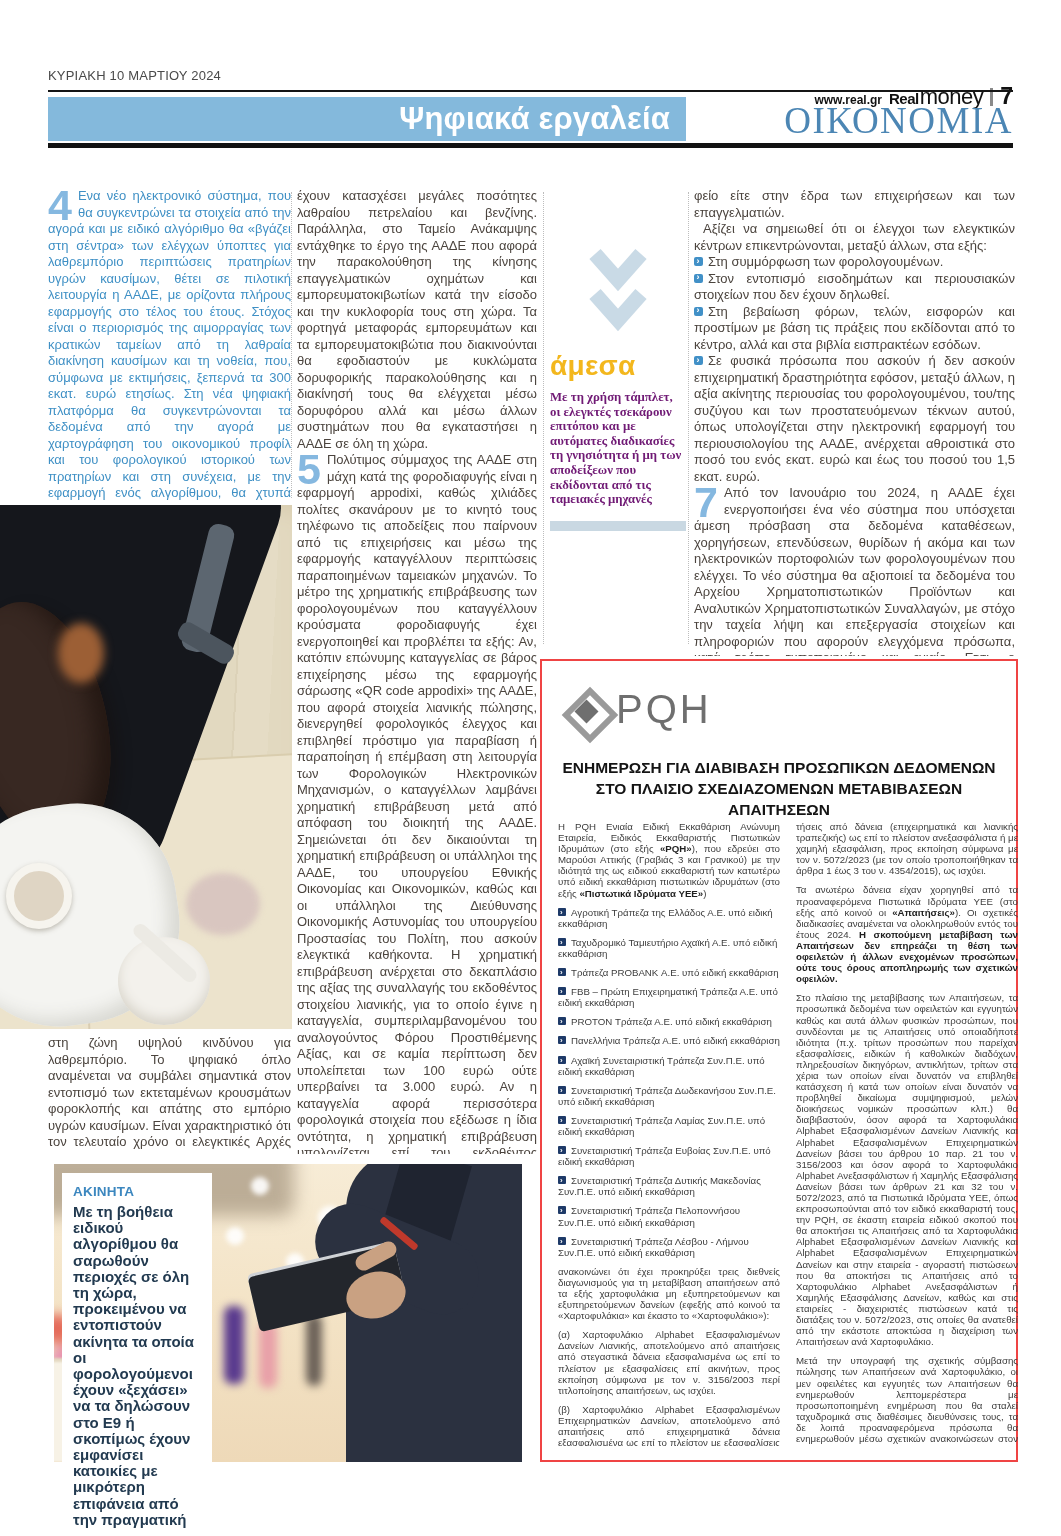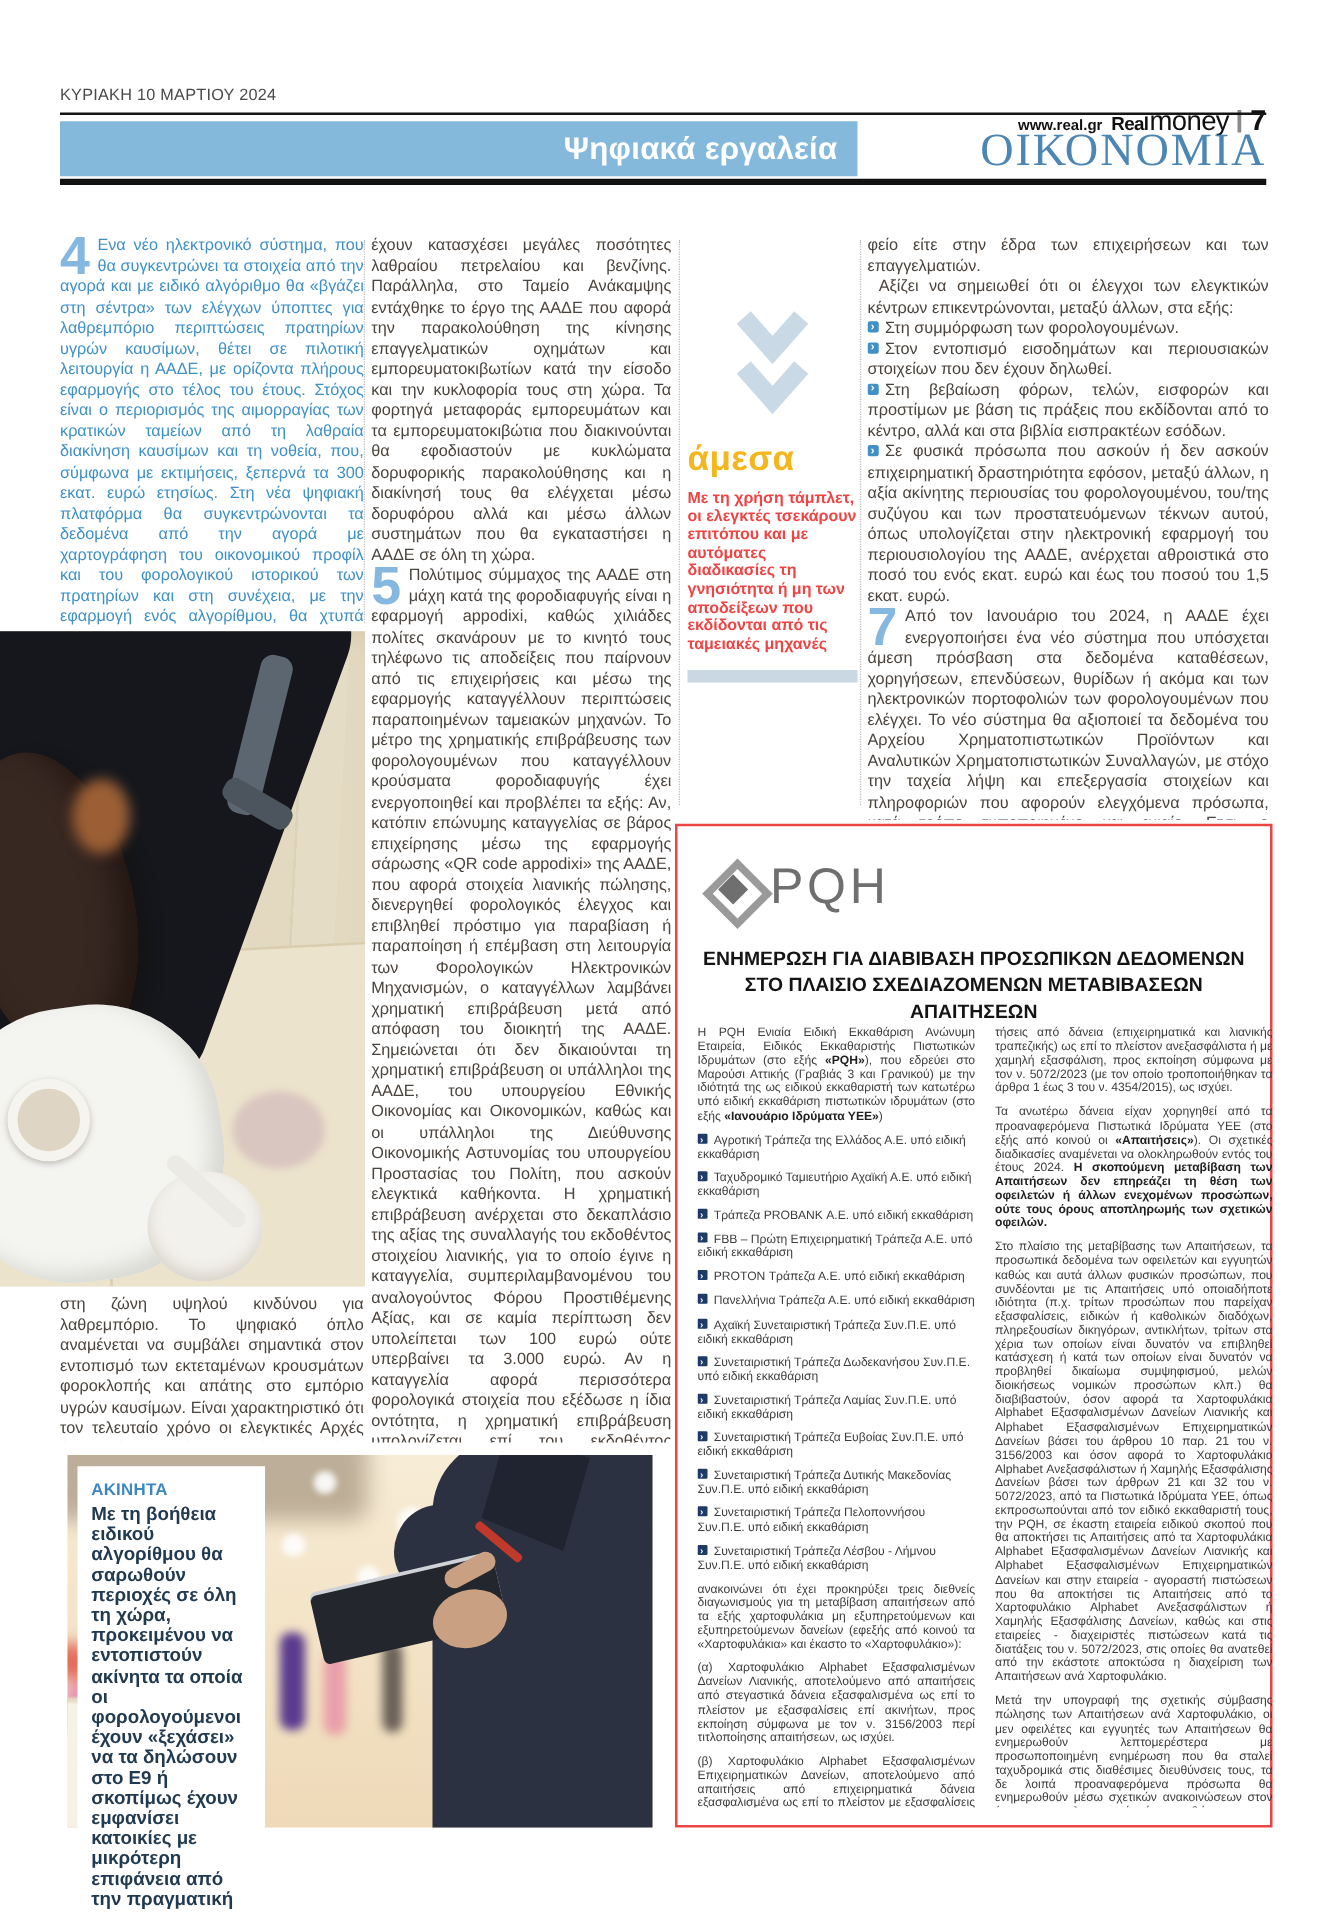--- a/index.html
+++ b/index.html
@@ -9,21 +9,21 @@
   .date{position:absolute;left:48px;top:68px;font-size:13px;color:#4a4a4a;letter-spacing:.2px;}
   .masthead{position:absolute;right:48px;top:60px;display:flex;align-items:baseline;gap:7px;margin-top:23px;}
   .site{font-size:12px;font-weight:700;color:#111;}
   .brand-bold{font-size:15px;font-weight:800;color:#111;letter-spacing:-.5px;}
   .brand-light{font-size:22px;font-weight:400;color:#111;letter-spacing:-.5px;margin-left:-6px;}
   .mast-div{width:3px;height:18px;background:#8a8a8a;align-self:center;}
   .pageno{font-size:23px;font-weight:800;color:#111;}
   .rule-thin{position:absolute;left:48px;top:90px;width:965px;height:2px;background:#151515;}
   .banner{position:absolute;left:48px;top:97px;width:638px;height:44px;background:#84b9dc;
           display:flex;align-items:center;justify-content:flex-end;padding-right:16px;box-sizing:border-box;}
-  .banner-label{color:#fff;font-weight:700;font-size:25px;letter-spacing:.2px;}
+  .banner-label{color:#fff;font-weight:700;font-size:31px;letter-spacing:.2px;}
   .section-title{position:absolute;right:48px;top:99px;width:320px;text-align:right;
           font-family:"Liberation Serif",serif;font-size:37px;color:#4c86b4;letter-spacing:1.5px;}
   .rule-thick{position:absolute;left:48px;top:143px;width:965px;height:5px;background:#121212;}
   
   .txt{font-size:13px;line-height:16.5px;color:#4b443e;text-align:justify;}
   .txt p{margin:0;}
   .lead{color:#3f90c5;}
   .dropcap{float:left;font-size:43px;line-height:31px;height:31px;color:#85b8e0;font-weight:700;margin:2px 6px 0 0;}
   .col1{position:absolute;left:48px;top:188px;width:243px;height:312px;overflow:hidden;}
   .col1b{position:absolute;left:48px;top:1035px;width:243px;height:118px;overflow:hidden;}
@@ -34,21 +34,21 @@
   
   .sq{display:inline-block;width:9px;height:9px;border-radius:2px;background:#4190c7;position:relative;margin-right:5px;}
   .sq::after{content:"\203A";position:absolute;left:2.5px;top:-0.5px;color:#fff;font-size:9px;line-height:9px;font-weight:700;}
   .sq.navy{width:8px;height:8px;background:#1e3a68;border-radius:1px;}
   .sq.navy::after{font-size:8px;left:2px;top:0;}
   .bullet-item{margin:0;}
   
   .callout{position:absolute;left:550px;top:246px;width:136px;}
   .chevrons{text-align:center;margin-bottom:14px;}
   .callout-title{font-size:28px;font-weight:800;color:#f3b71d;letter-spacing:.3px;margin:10px 0 8px 0;}
-  .callout-text{font-family:Liberation Sans, sans-serif;font-weight:700;font-size:12.8px;line-height:14.6px;color:#ef4444;text-align:left;}
+  .callout-text{font-family:Liberation Serif, serif;font-weight:700;font-size:12.8px;line-height:14.6px;color:#701a75;text-align:left;}
   .callout-bar{height:10px;background:#c9d8e2;margin-top:14px;}
   
   .photo1{position:absolute;left:0;top:505px;width:292px;height:524px;overflow:hidden;
           background:repeating-linear-gradient(93deg,#d3c6a6 0 34px,#cabc9a 34px 36px,#d8cbae 36px 70px);}
   .p1-floorlight{position:absolute;right:-20px;top:0;width:180px;height:300px;background:rgba(255,252,240,.35);filter:blur(14px);}
   .p1-desk{position:absolute;left:-10px;top:258px;width:320px;height:280px;background:#ece3cc;transform:rotate(-3deg);box-shadow:0 -2px 0 #d9cdae;}
   .p1-desk-seam{position:absolute;left:84px;top:270px;width:2px;height:260px;background:#d9cdb2;transform:rotate(-2deg);}
   .p1-chair{position:absolute;left:-70px;top:-90px;width:300px;height:430px;background:#15171c;border-radius:48px;transform:rotate(20deg);}
   .p1-chair-arm{position:absolute;left:195px;top:18px;width:26px;height:130px;background:#5c6670;border-radius:10px;transform:rotate(14deg);}
   .p1-chair-arm2{position:absolute;left:176px;top:128px;width:60px;height:20px;background:#4c555e;border-radius:8px;transform:rotate(30deg);}
@@ -209,21 +209,21 @@
         <span class="d2"></span>
       </span>
       <span class="ad-logo-text">PQH</span>
     </div>
     <div class="ad-heading">
       <div>ΕΝΗΜΕΡΩΣΗ ΓΙΑ ΔΙΑΒΙΒΑΣΗ ΠΡΟΣΩΠΙΚΩΝ ΔΕΔΟΜΕΝΩΝ</div>
       <div>ΣΤΟ ΠΛΑΙΣΙΟ ΣΧΕΔΙΑΖΟΜΕΝΩΝ ΜΕΤΑΒΙΒΑΣΕΩΝ ΑΠΑΙΤΗΣΕΩΝ</div>
     </div>
 
     <div class="ad-col ad-col-l">
-      <p><span>Η PQH Ενιαία Ειδική Εκκαθάριση Ανώνυμη Εταιρεία, Ειδικός Εκκαθαριστής Πιστωτικών Ιδρυμάτων (στο εξής </span><span class="b">«PQH»</span><span>), που εδρεύει στο Μαρούσι Αττικής (Γραβιάς 3 και Γρανικού) με την ιδιότητά της ως ειδικού εκκαθαριστή των κατωτέρω υπό ειδική εκκαθάριση πιστωτικών ιδρυμάτων (στο εξής </span><span class="b">«Ιανουάριο Ιδρύματα ΥΕΕ»</span><span>)</span></p>
+      <p><span>Η PQH Ενιαία Ειδική Εκκαθάριση Ανώνυμη Εταιρεία, Ειδικός Εκκαθαριστής Πιστωτικών Ιδρυμάτων (στο εξής </span><span class="b">«PQH»</span><span>), που εδρεύει στο Μαρούσι Αττικής (Γραβιάς 3 και Γρανικού) με την ιδιότητά της ως ειδικού εκκαθαριστή των κατωτέρω υπό ειδική εκκαθάριση πιστωτικών ιδρυμάτων (στο εξής </span><span class="b">«Πιστωτικά Ιδρύματα ΥΕΕ»</span><span>)</span></p>
       <div style="margin-bottom:8px;">
           <p class="bank-item"><span class="sq navy"></span><span>Αγροτική Τράπεζα της Ελλάδος Α.Ε. υπό ειδική εκκαθάριση</span></p>
           <p class="bank-item"><span class="sq navy"></span><span>Ταχυδρομικό Ταμιευτήριο Αχαϊκή Α.Ε. υπό ειδική εκκαθάριση</span></p>
           <p class="bank-item"><span class="sq navy"></span><span>Τράπεζα PROBANK Α.Ε. υπό ειδική εκκαθάριση</span></p>
           <p class="bank-item"><span class="sq navy"></span><span>FBB – Πρώτη Επιχειρηματική Τράπεζα Α.Ε. υπό ειδική εκκαθάριση</span></p>
           <p class="bank-item"><span class="sq navy"></span><span>PROTON Τράπεζα Α.Ε. υπό ειδική εκκαθάριση</span></p>
           <p class="bank-item"><span class="sq navy"></span><span>Πανελλήνια Τράπεζα Α.Ε. υπό ειδική εκκαθάριση</span></p>
           <p class="bank-item"><span class="sq navy"></span><span>Αχαϊκή Συνεταιριστική Τράπεζα Συν.Π.Ε. υπό ειδική εκκαθάριση</span></p>
           <p class="bank-item"><span class="sq navy"></span><span>Συνεταιριστική Τράπεζα Δωδεκανήσου Συν.Π.Ε. υπό ειδική εκκαθάριση</span></p>
           <p class="bank-item"><span class="sq navy"></span><span>Συνεταιριστική Τράπεζα Λαμίας Συν.Π.Ε. υπό ειδική εκκαθάριση</span></p>

